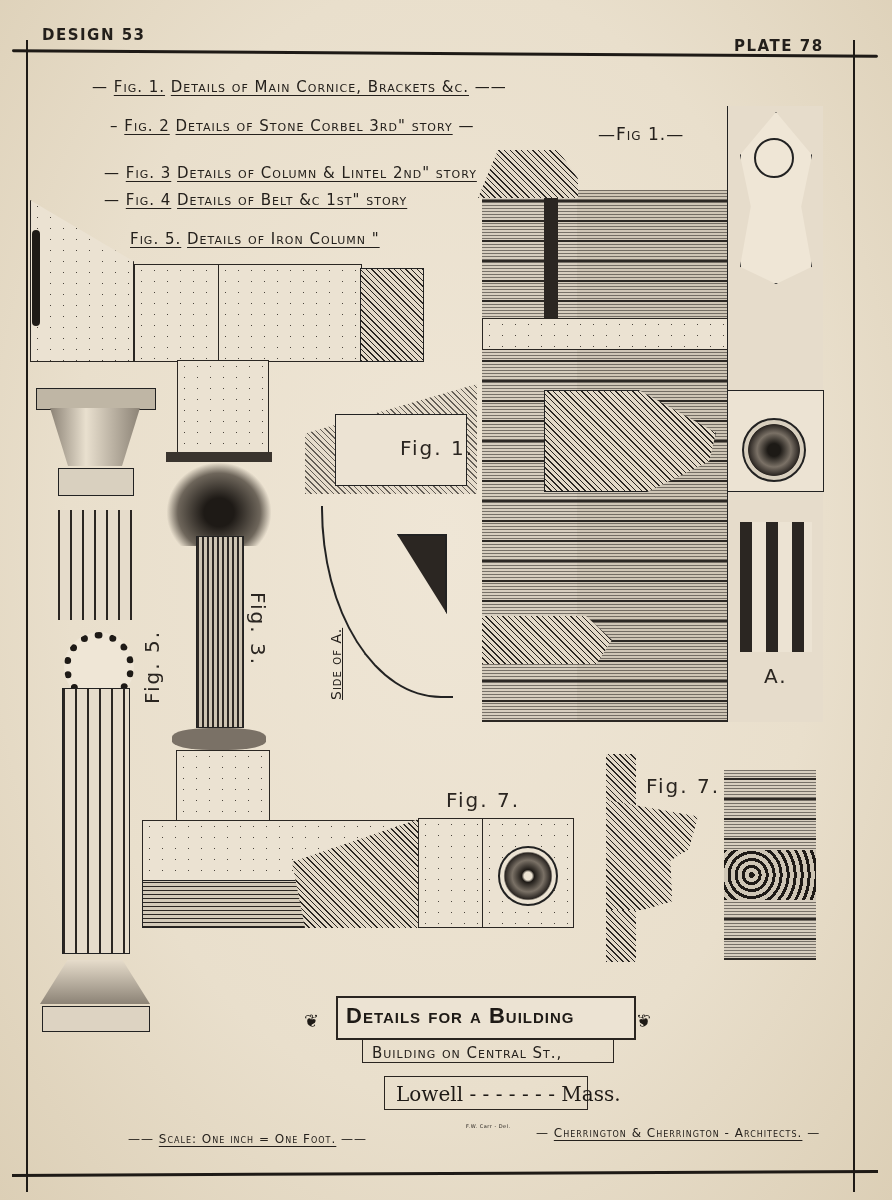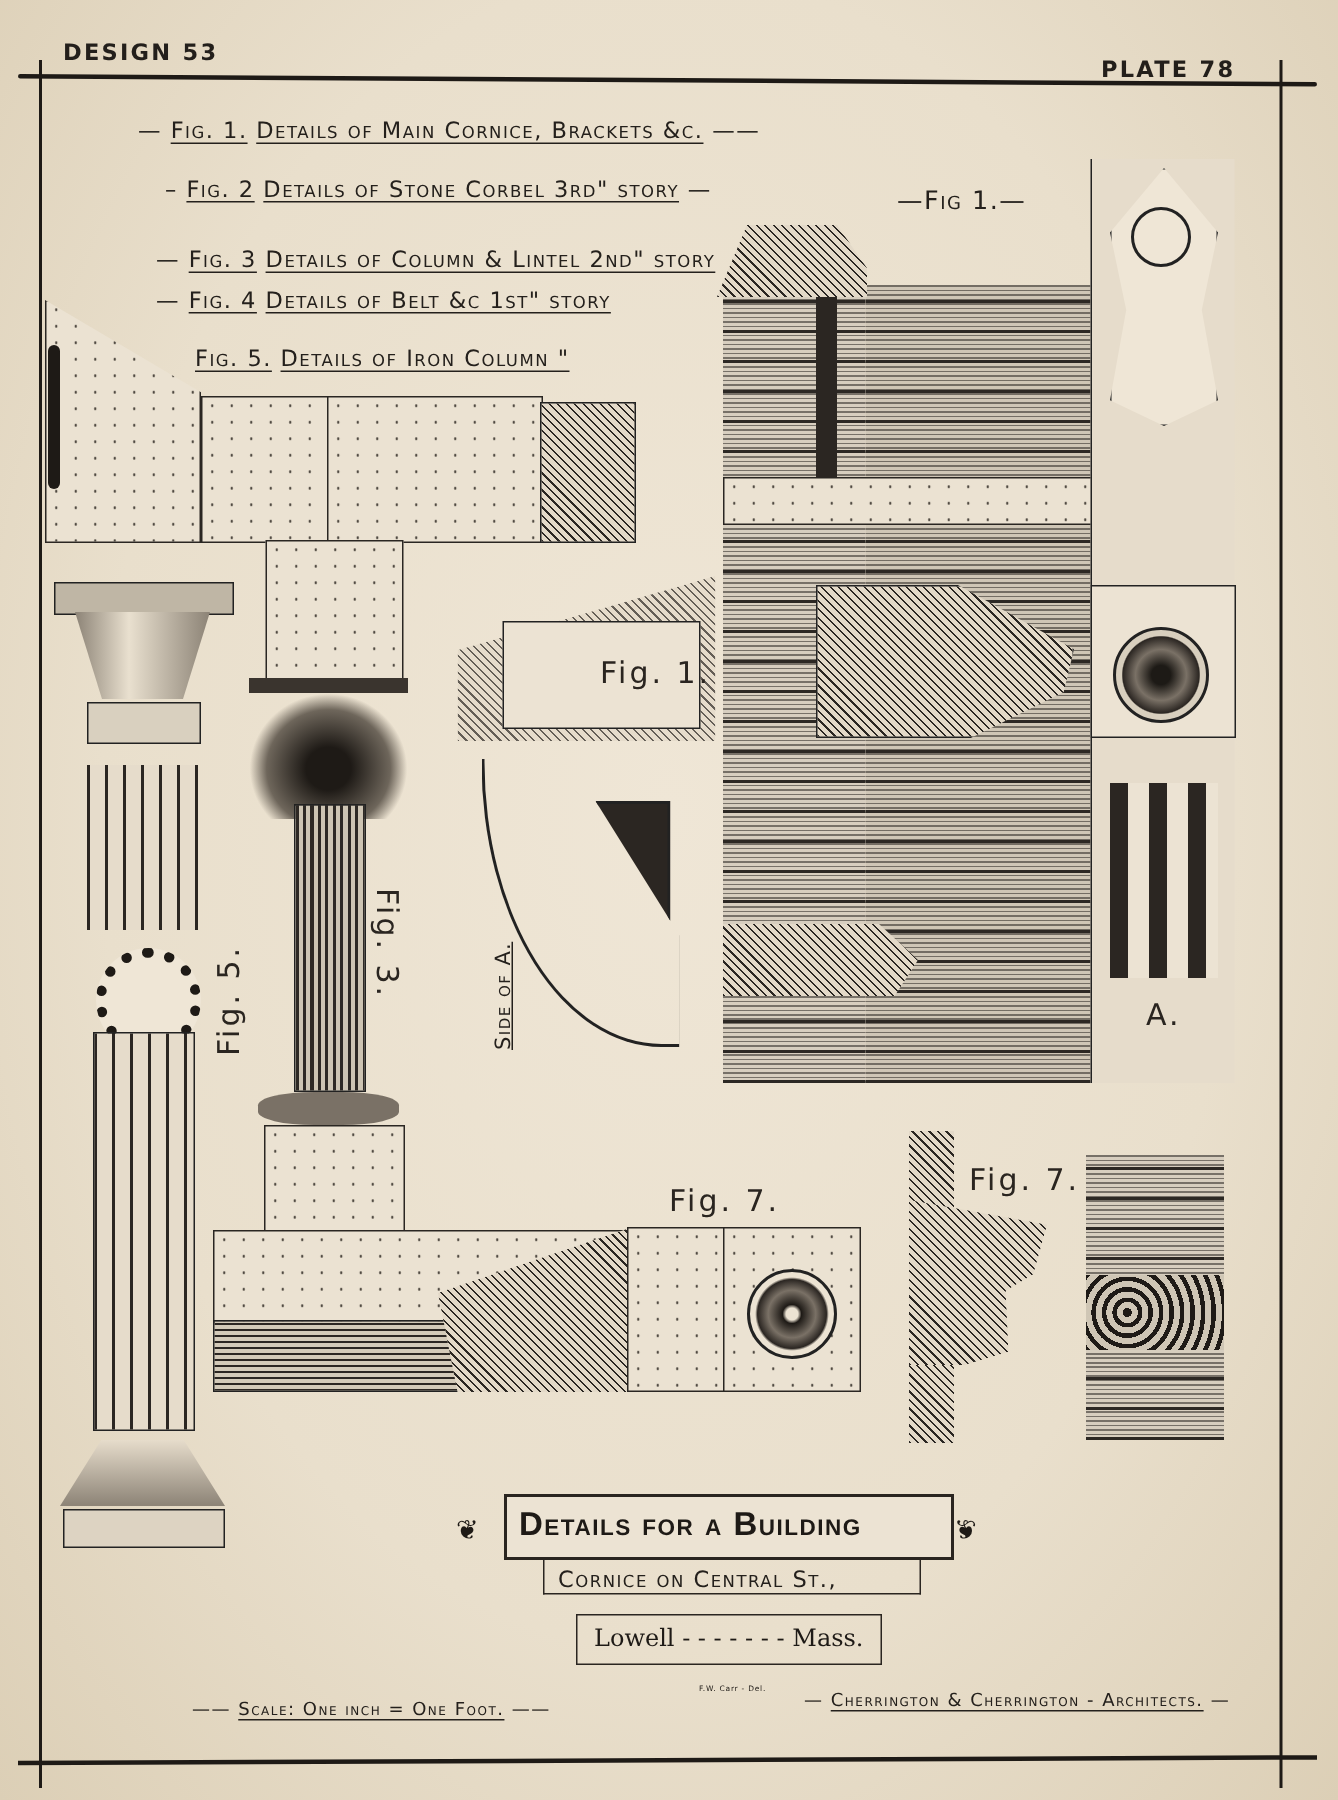--- a/index.html
+++ b/index.html
@@ -126,24 +126,24 @@
   <div class="abs" style="left:26px;top:300px;width:66px;height:264px;background:repeating-linear-gradient(90deg,#2b2622 0 2px,#e6dccb 2px 12px);border:1px solid #222;"></div>
   <div class="abs" style="left:4px;top:572px;width:110px;height:44px;background:linear-gradient(#e6dccb,#8c8376);clip-path:polygon(25% 0,75% 0,100% 100%,0 100%);"></div>
   <div class="abs" style="left:6px;top:618px;width:106px;height:24px;background:#ddd3c2;border:1px solid #222;"></div>
 </div>
 <div class="abs label-lg vert" style="left:140px;top:704px;">Fig. 5.</div>
 
 <div class="abs cartouche" style="left:336px;top:996px;width:296px;height:40px;"></div>
 <div class="abs" style="left:346px;top:1003px;font-family:Liberation Sans, sans-serif;font-weight:bold;font-variant:small-caps;font-size:22px;letter-spacing:1px;">Details for a Building</div>
 <div class="abs" style="left:304px;top:1010px;font-size:18px;">❦</div>
 <div class="abs" style="left:636px;top:1010px;font-size:18px;transform:scaleX(-1);">❦</div>
-<div class="abs caps" style="left:372px;top:1044px;font-size:15px;">Cornice on Central St.,</div>
+<div class="abs caps" style="left:372px;top:1044px;font-size:15px;">Building on Central St.,</div>
 <div class="abs" style="left:362px;top:1040px;width:250px;height:22px;border-left:1px solid #2a2520;border-right:1px solid #2a2520;border-bottom:1px solid #2a2520;"></div>
 <div class="abs" style="left:384px;top:1076px;width:202px;height:32px;border:1px solid #2a2520;"></div>
-<div class="abs" style="left:396px;top:1082px;font-family:'DejaVu Serif',serif;font-size:16px;">
+<div class="abs" style="left:396px;top:1082px;font-family:'DejaVu Serif',serif;font-size:20px;">
   <span>Lowell</span>
   <span>- - - - - - -</span>
   <span>Mass.</span>
 </div>
 <div class="abs" style="left:466px;top:1123px;font-size:5px;letter-spacing:.5px;">F.W. Carr - Del.</div>
 
 <div class="abs caps" style="left:128px;top:1132px;font-size:12px;">
   —— <span class="u">Scale: One inch = One Foot.</span> ——
 </div>
 <div class="abs caps" style="left:536px;top:1126px;font-size:12px;">

